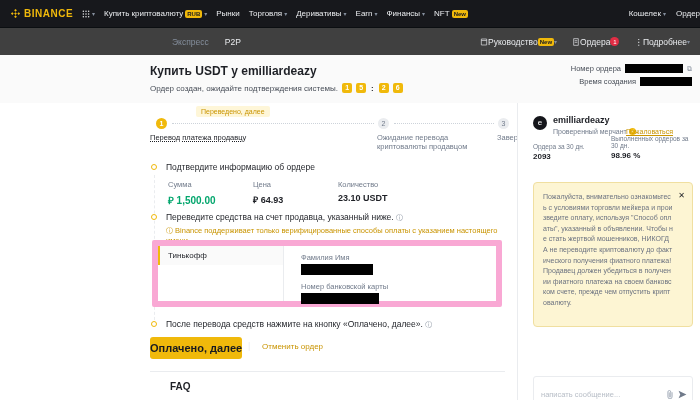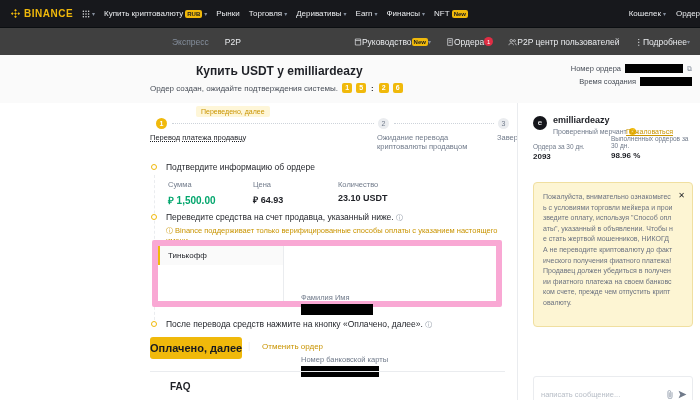--- a/index.html
+++ b/index.html
@@ -26,21 +26,21 @@
   .subtab-on { color:#EAECEF; }
   .subnav-right { margin-left:auto; display:flex; align-items:center; gap:15px; color:#EAECEF; }
   .tool { display:flex; align-items:center; gap:0; }
   .red-badge { background:#E02D44; color:#fff; width:9px; height:9px; border-radius:50%;
     font-size:6px; display:flex; align-items:center; justify-content:center; }
   .ico { display:inline-flex; }
 
   
   .titleband { position:absolute; top:55px; left:0; right:0; height:48px; background:#FAFAFA;
     padding:9px 8px 0 150px; }
-  .page-title { font-size:12px; font-weight:700; color:#1E2026;margin-left:46px; }
+  .page-title { font-size:12px; font-weight:700; color:#1E2026; }
   .subtitle-row { display:flex; align-items:center; gap:4px; margin-top:5px; font-size:8px; color:#474D57; }
   .tbox { display:inline-block; width:10px; height:10px; background:#F0B90B; color:#fff;
     font-size:7px; font-weight:700; text-align:center; line-height:10px; border-radius:2px; }
   .tcolon { color:#1E2026; font-weight:700; font-size:8px; margin:0 1px; }
   .order-meta { position:absolute; top:9px; right:8px; font-size:7.5px; color:#474D57; text-align:right; }
   .order-meta .row { display:flex; align-items:center; justify-content:flex-end; gap:4px; margin-bottom:4px; }
   .black-bar { display:inline-block; background:#000; height:9px; }
   .copy-ic { color:#848E9C; font-size:7px; }
 
   
@@ -73,21 +73,21 @@
   .f-green { color:#03A66D; font-size:10px; }
   .warn { position:absolute; left:166px; top:123px; font-size:7.5px; color:#C99400; }
 
   
   .paycard { position:absolute; left:152px; top:137px; width:350px; height:67px;
     border:6px solid #f9a8d4; border-radius:2px; display:flex; }
   .pay-left { width:126px; border-right:1px solid #EAECEF; }
   .pay-tab { height:19px; background:#FAFAFA; border-left:2px solid #F0B90B;
     display:flex; align-items:center; padding-left:8px; font-size:8px; color:#1E2026; }
   .pay-right { flex:1; padding:7px 0 0 17px; }
-  .pr-label { font-size:7.5px; color:#707A8A; margin-bottom:2px;margin-top:40px; }
+  .pr-label { font-size:7.5px; color:#707A8A; margin-bottom:2px; }
   .pr-bar { background:#000; height:11px; margin-bottom:7px; }
 
   
   .btn-paid { position:absolute; left:150px; top:234px; background:#F0B90B; color:#181A20;
     font-size:11px; font-weight:700; padding:5px 0; border:none; border-radius:3px; cursor:pointer; }
   .act-sep { position:absolute; left:248px; top:238px; color:#EAECEF; font-size:9px; }
   .cancel-link { position:absolute; left:262px; top:239px; color:#C99400; font-size:8px; cursor:pointer; }
   .divider-h { position:absolute; left:150px; top:268px; width:355px; border-top:1px solid #EAECEF; }
   .faq { position:absolute; left:150px; top:278px; font-size:10px; font-weight:700; color:#1E2026;padding-left:20px; }
 
@@ -202,33 +202,20 @@
     <div class="tool">
       <span class="ico">
         <svg width="8" height="8" viewBox="0 0 12 12">
             <path fill="none" stroke="#EAECEF" d="M2.5 1h7v10h-7zM4 4h4M4 6.5h4"></path>
           </svg>
       </span>
       <span>Ордера</span>
       <span class="red-badge">1</span>
     </div>
     <div class="tool">
-      <span class="ico">
-        <svg width="9" height="8" viewBox="0 0 14 12">
-            <g fill="none" stroke="#EAECEF">
-              <circle cx="5" cy="4" r="2"></circle>
-              <path d="M1.5 11c0-2 1.6-3.3 3.5-3.3S8.5 9 8.5 11"></path>
-              <circle cx="10" cy="4" r="1.6"></circle>
-              <path d="M10.5 7.8c1.4.3 2.3 1.6 2.3 3.2"></path>
-            </g>
-          </svg>
-      </span>
-      <span>P2P центр пользователей</span>
-    </div>
-    <div class="tool">
       <span>⋮</span>
       <span>Подробнее</span>
       <span class="caret">▾</span>
     </div>
   </div>
 </div>
 
 <div class="titleband">
   <div class="page-title">Купить USDT у emilliardeazy</div>
   <div class="subtitle-row">

